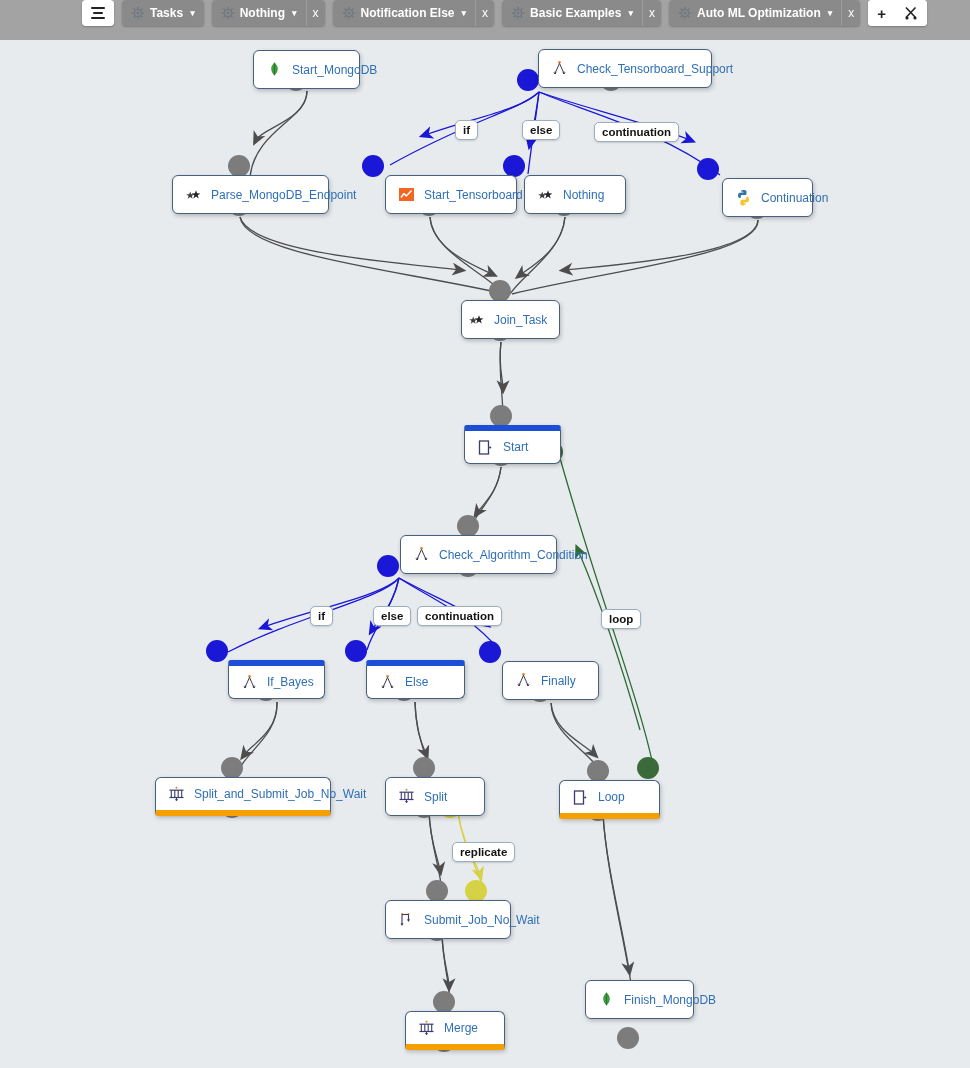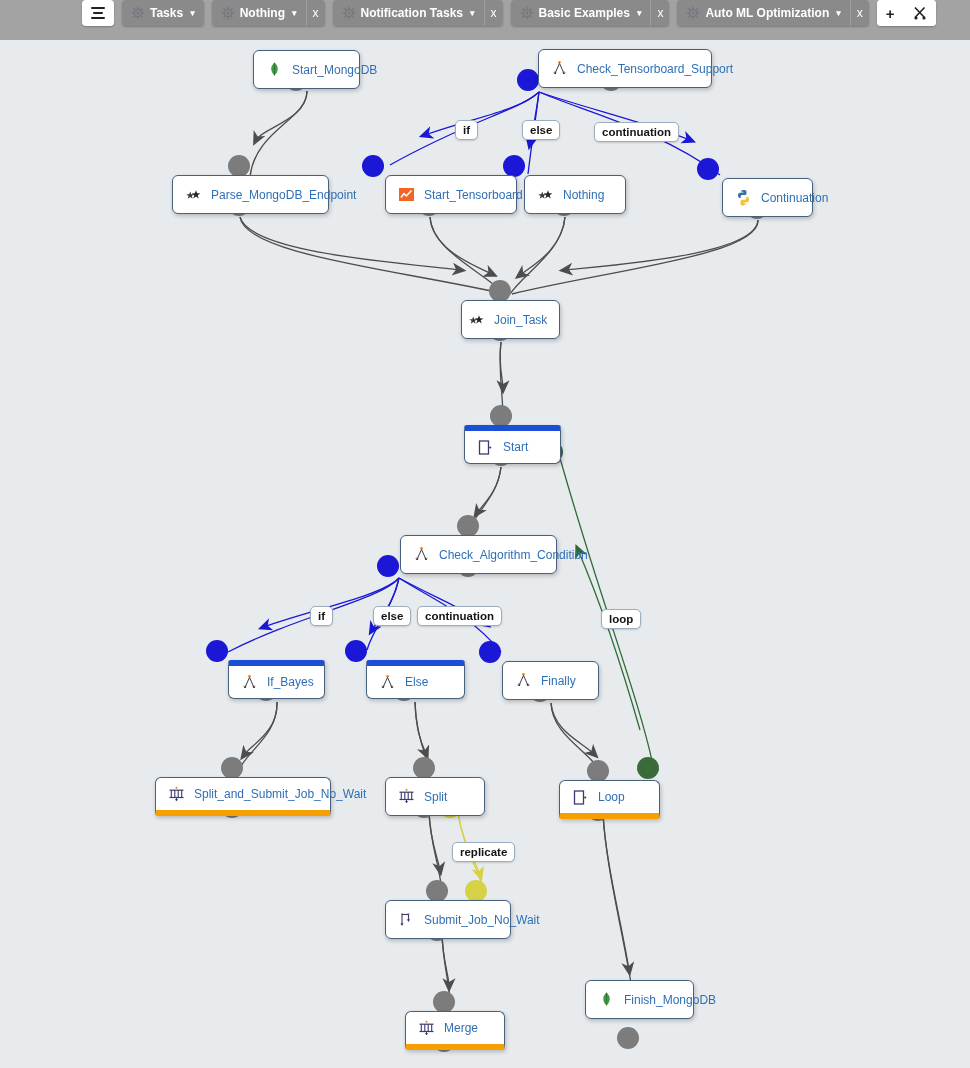--- a/index.html
+++ b/index.html
@@ -167,21 +167,21 @@
         <div class="tb-btn">
           <span class="gear">
             <svg viewBox="0 0 16 16" width="14" height="14">
   <circle cx="8" cy="8" r="4.2" fill="none" stroke="#5d6b79" stroke-width="1.6"></circle>
   <circle cx="8" cy="8" r="1.6" fill="#5d6b79"></circle>
   <g stroke="#5d6b79" stroke-width="1.5">
   <path d="M8 .8v2.2M8 13v2.2M.8 8h2.2M13 8h2.2M2.9 2.9l1.6 1.6M11.5 11.5l1.6 1.6M13.1 2.9l-1.6 1.6M4.5 11.5l-1.6 1.6"></path>
   </g>
             </svg>
           </span>
-          <span>Notification Tasks</span>
+          <span>Notification Else</span>
           <span class="tb-caret">▾</span>
         </div>
         <div class="tb-close">x</div>
       </div>
       <div class="tb-group">
         <div class="tb-btn">
           <span class="gear">
             <svg viewBox="0 0 16 16" width="14" height="14">
   <circle cx="8" cy="8" r="4.2" fill="none" stroke="#5d6b79" stroke-width="1.6"></circle>
   <circle cx="8" cy="8" r="1.6" fill="#5d6b79"></circle>

